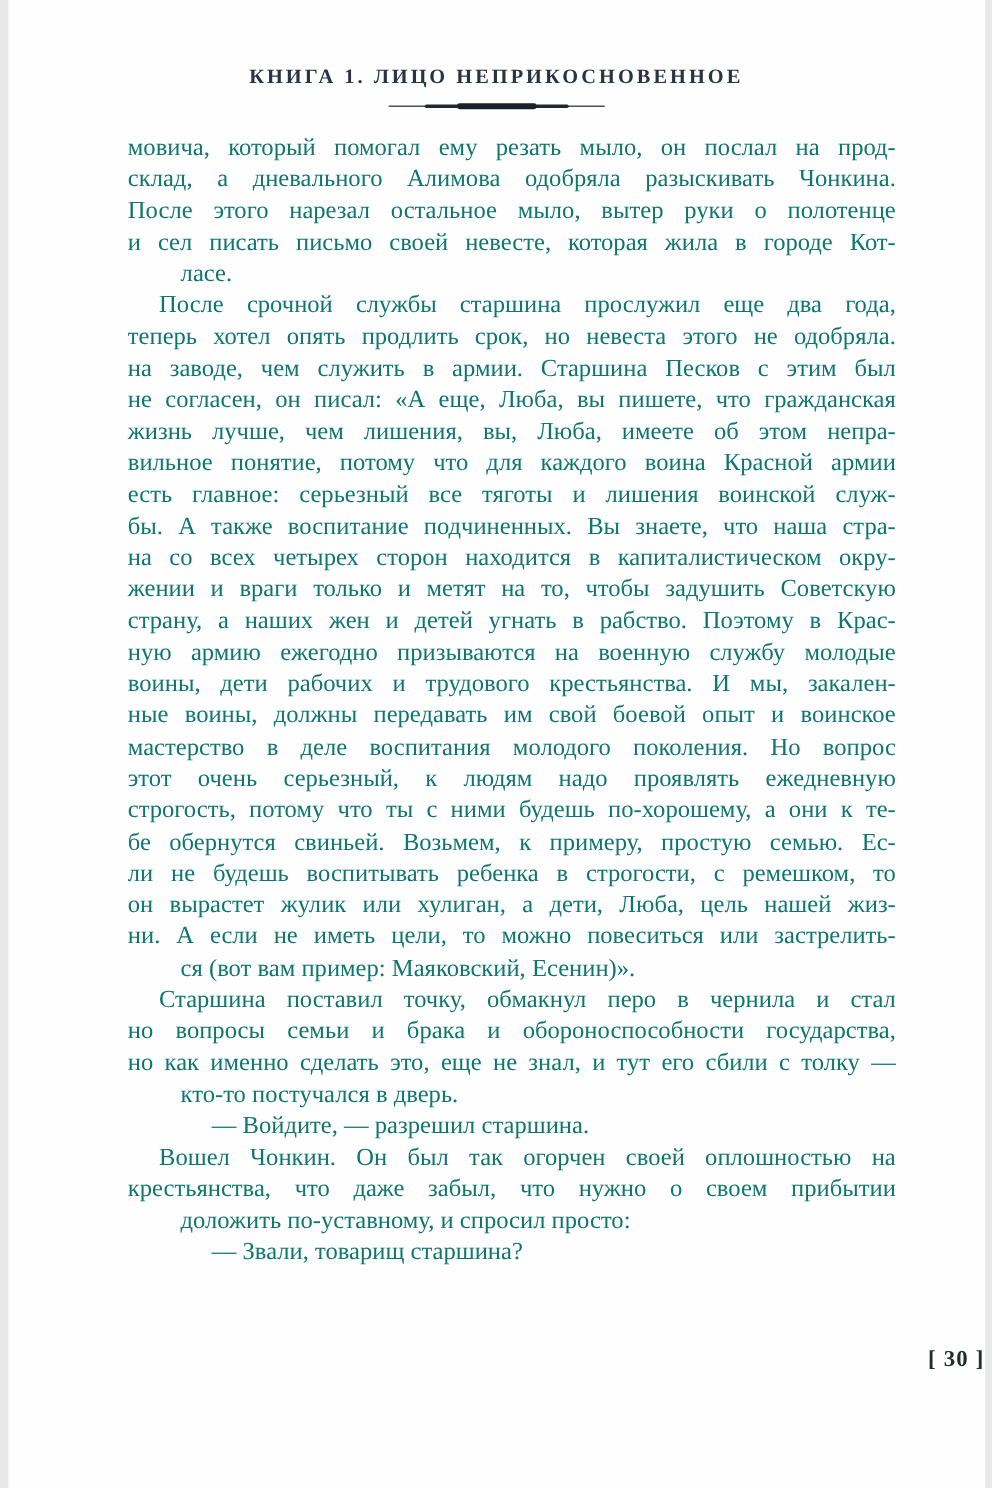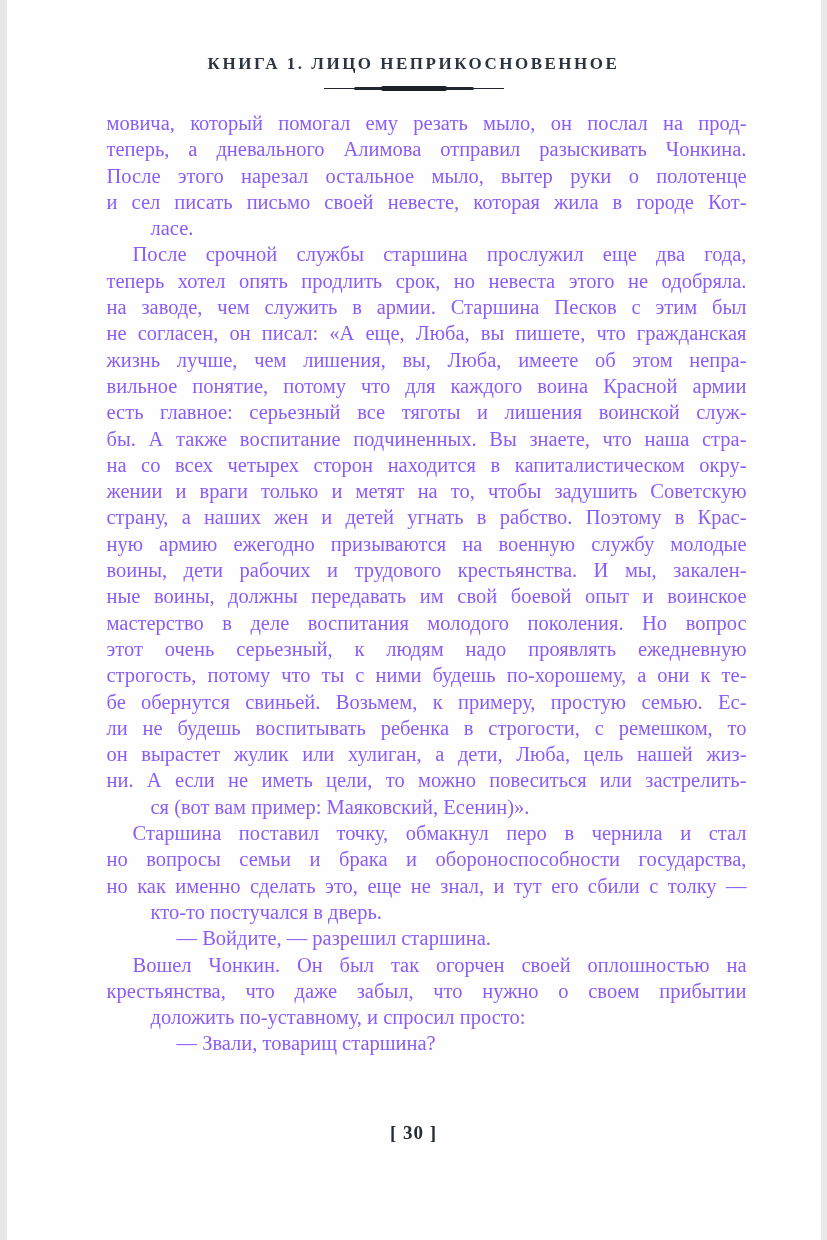--- a/index.html
+++ b/index.html
@@ -60,37 +60,37 @@
     background: #1d2127;
   }
   
   .text-column {
     position: absolute;
     top: 110px;
     left: 100px;
     width: 640px;
     font-size: 20.5px;
     line-height: 26.3px;
-    color: #8b5cf6;
+    color: #0f766e;
   }
   .para { margin: 0; }
   .line {
     text-align: justify;
     text-align-last: justify;
     white-space: normal;
   }
   .line.last { text-align-last: left; margin-left: 44px; }
   .line.indent { text-indent: 26px; }
   
   .folio {
     position: absolute;
     top: 1122px;
     left: 0;
     width: 100%;
-    text-align: center;
+    text-align: right;
     font-size: 19px;
     font-weight: bold;
     color: #262b33;
     letter-spacing: 1px;
   }
 </style>
 </head>
 <body>
 
 <div class="page">
@@ -99,21 +99,21 @@
 
   <div class="divider">
     <div class="bar-thin"></div>
     <div class="bar-mid"></div>
     <div class="bar-thick"></div>
   </div>
 
   <div class="text-column">
       <div class="para">
         <div class="line">мовича, который помогал ему резать мыло, он послал на прод-</div>
-        <div class="line">теперь, а дневального Алимова отправил разыскивать Чонкина.</div>
+        <div class="line">склад, а дневального Алимова одобряла разыскивать Чонкина.</div>
         <div class="line">После этого нарезал остальное мыло, вытер руки о полотенце</div>
         <div class="line">и сел писать письмо своей невесте, которая жила в городе Кот-</div>
         <div class="line last">ласе.</div>
       </div>
       <div class="para">
         <div class="line indent">После срочной службы старшина прослужил еще два года,</div>
         <div class="line">теперь хотел опять продлить срок, но невеста этого не одобряла.</div>
         <div class="line">на заводе, чем служить в армии. Старшина Песков с этим был</div>
         <div class="line">не согласен, он писал: «А еще, Люба, вы пишете, что гражданская</div>
         <div class="line">жизнь лучше, чем лишения, вы, Люба, имеете об этом непра-</div>

